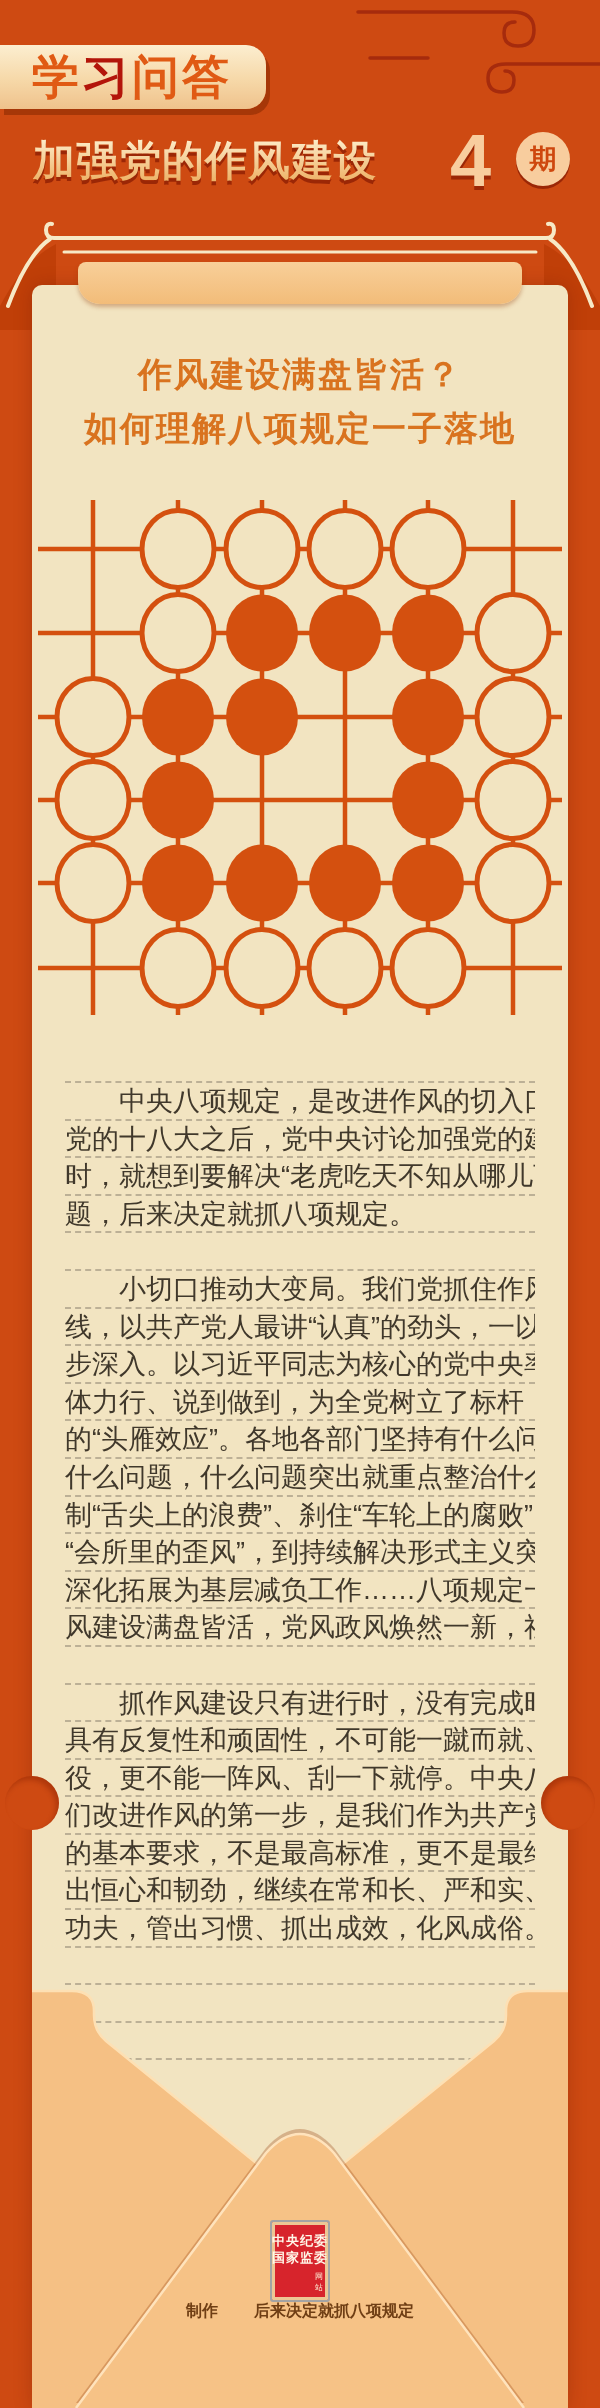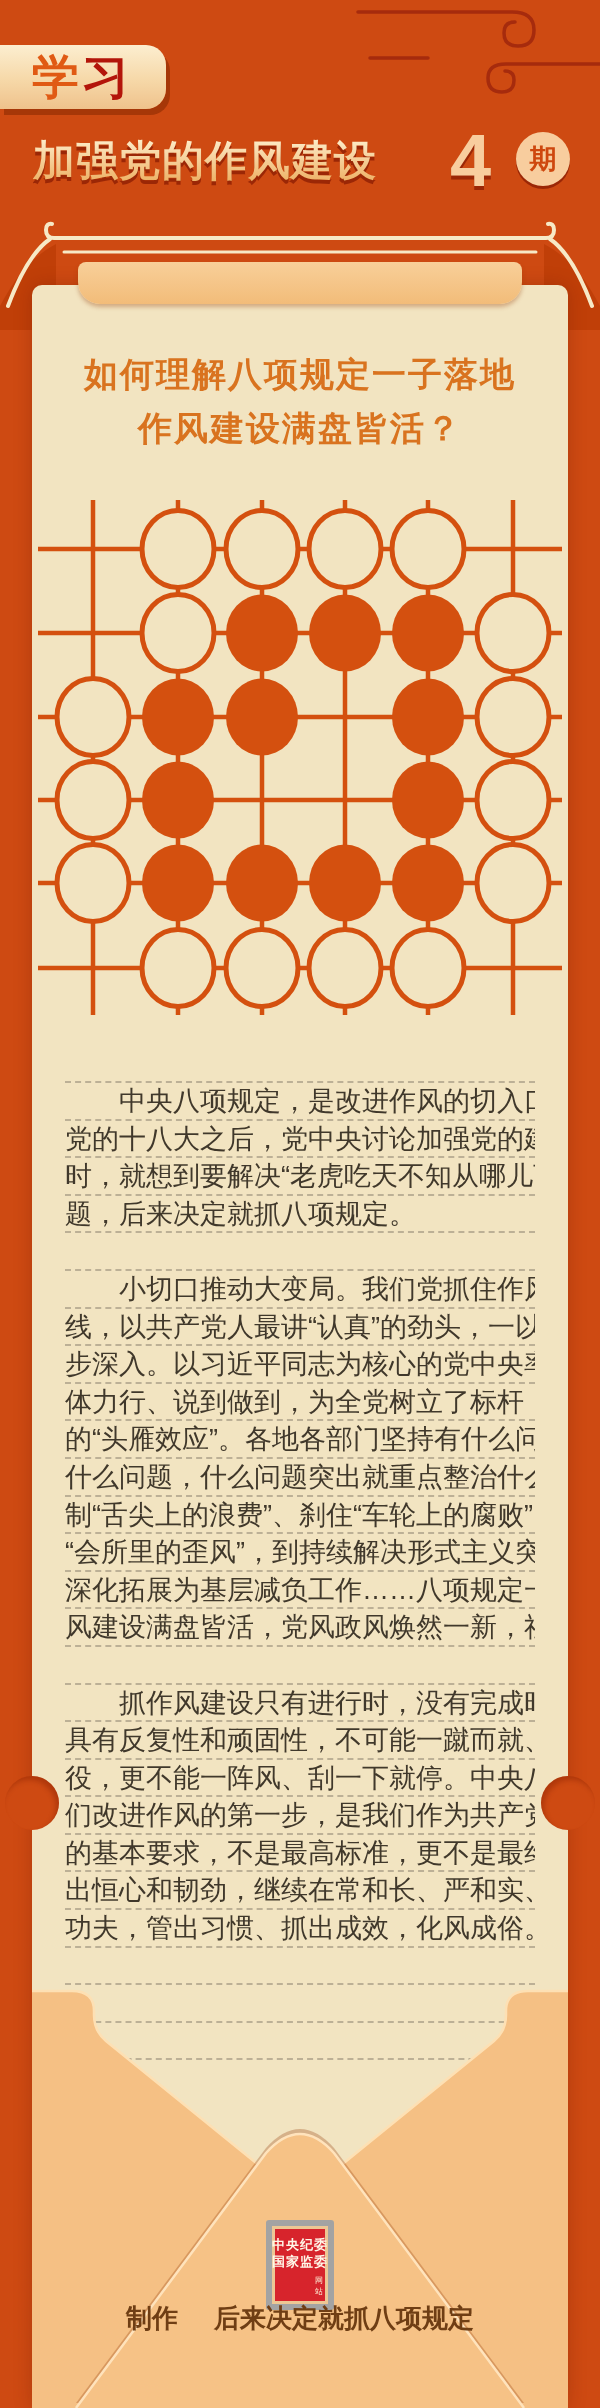--- a/index.html
+++ b/index.html
@@ -42,46 +42,47 @@
   .tline{height:37.6px;line-height:36px;box-sizing:border-box;border-bottom:2px dashed #BCB096;
         font-size:27px;color:#40382B;text-align:justify;text-align-last:justify;
         overflow:hidden;white-space:nowrap;}
   .para .tline:first-child{text-indent:2em;}
   .para .tline:last-child{text-align-last:left;}
   .tline.empty{text-align-last:left;}
 
   
   .envelope{position:absolute;top:1700px;left:0;}
   .seal{position:absolute;top:1935px;left:50%;transform:translateX(-50%);width:56px;
-        background:#D7242C;border:6px solid #a3a3a3;border-radius:3px;
+        background:#D7242C;border:2px solid #a3a3a3;border-radius:3px;
         box-shadow:inset 0 0 0 3px #EDC794;padding:10px 0 7px;text-align:center;}
   .seal .sl{color:#FFF7E8;font-size:13px;font-weight:bold;line-height:17px;letter-spacing:1px;}
   .seal .sub{color:#FBE9D0;font-size:8px;margin-top:5px;letter-spacing:2px;padding-left:40px;}
   .credit{position:absolute;top:2016px;left:0;width:100%;display:flex;justify-content:center;
-        gap:36px;color:#6F3E14;font-weight:bold;font-size:26px;}
+        gap:36px;color:#6F3E14;font-weight:bold;font-size:16px;}
 
   
   .notch{position:absolute;width:54px;height:54px;border-radius:50%;background:#CE4A12;top:1776px;}
   .notch.l{left:5px;box-shadow:inset -3px 4px 5px rgba(130,30,0,.4);}
   .notch.r{left:541px;box-shadow:inset 3px 4px 5px rgba(130,30,0,.4);}
 </style>
 </head>
 <body>
 
 <svg class="cloud" width="250" height="105" viewBox="0 0 250 105">
   <g fill="none" stroke="#A62B0D" stroke-width="3.5" stroke-linecap="round">
     <path d="M8,12 L162,12 Q184,12 184,30 Q184,46 168,46 Q154,46 154,33 Q154,22 165,22"></path>
     <path d="M78,58 L20,58"></path>
     <path d="M250,64 L156,64 Q138,64 138,78 Q138,92 152,92 Q164,92 164,80 Q164,71 155,71"></path>
   </g>
 </svg>
 
 <div class="badge">
   <span class="c1">学</span>
     <span class="c2">习</span>
+    <span class="c3">问答</span>
 </div>
 
 <div class="main-title">加强党的作风建设</div>
 <div class="issue-num">4</div>
 <div class="issue-circle">期</div>
 
 <svg class="roof" width="600" height="112" viewBox="0 0 600 112">
   <path d="M0,88 C18,54 34,38 56,26 L56,112 L0,112 Z" fill="#C03F08"></path>
   <path d="M600,88 C582,54 566,38 544,26 L544,112 L600,112 Z" fill="#C03F08"></path>
   <g fill="none" stroke="#F7E9C6" stroke-linecap="round">
@@ -89,22 +90,22 @@
     <path stroke-width="4" d="M50,21 C34,32 20,56 8,88"></path>
     <path stroke-width="4" d="M550,21 C566,32 580,56 592,88"></path>
     <path stroke-width="3" d="M64,34 L536,34"></path>
   </g>
 </svg>
 
 <div class="card">
   <div class="tan-bar"></div>
 
   <div class="question">
+    <div>作风建设满盘皆活？</div>
     <div>如何理解八项规定一子落地</div>
-    <div>作风建设满盘皆活？</div>
   </div>
 
   <svg class="board" width="524" height="515" viewBox="0 0 524 515">
       <line x1="0" y1="49" x2="524" y2="49" stroke="#D4500F" stroke-width="4.5"></line>
       <line x1="0" y1="133" x2="524" y2="133" stroke="#D4500F" stroke-width="4.5"></line>
       <line x1="0" y1="217" x2="524" y2="217" stroke="#D4500F" stroke-width="4.5"></line>
       <line x1="0" y1="300" x2="524" y2="300" stroke="#D4500F" stroke-width="4.5"></line>
       <line x1="0" y1="383" x2="524" y2="383" stroke="#D4500F" stroke-width="4.5"></line>
       <line x1="0" y1="468" x2="524" y2="468" stroke="#D4500F" stroke-width="4.5"></line>
       <line x1="55" y1="0" x2="55" y2="515" stroke="#D4500F" stroke-width="4.5"></line>

